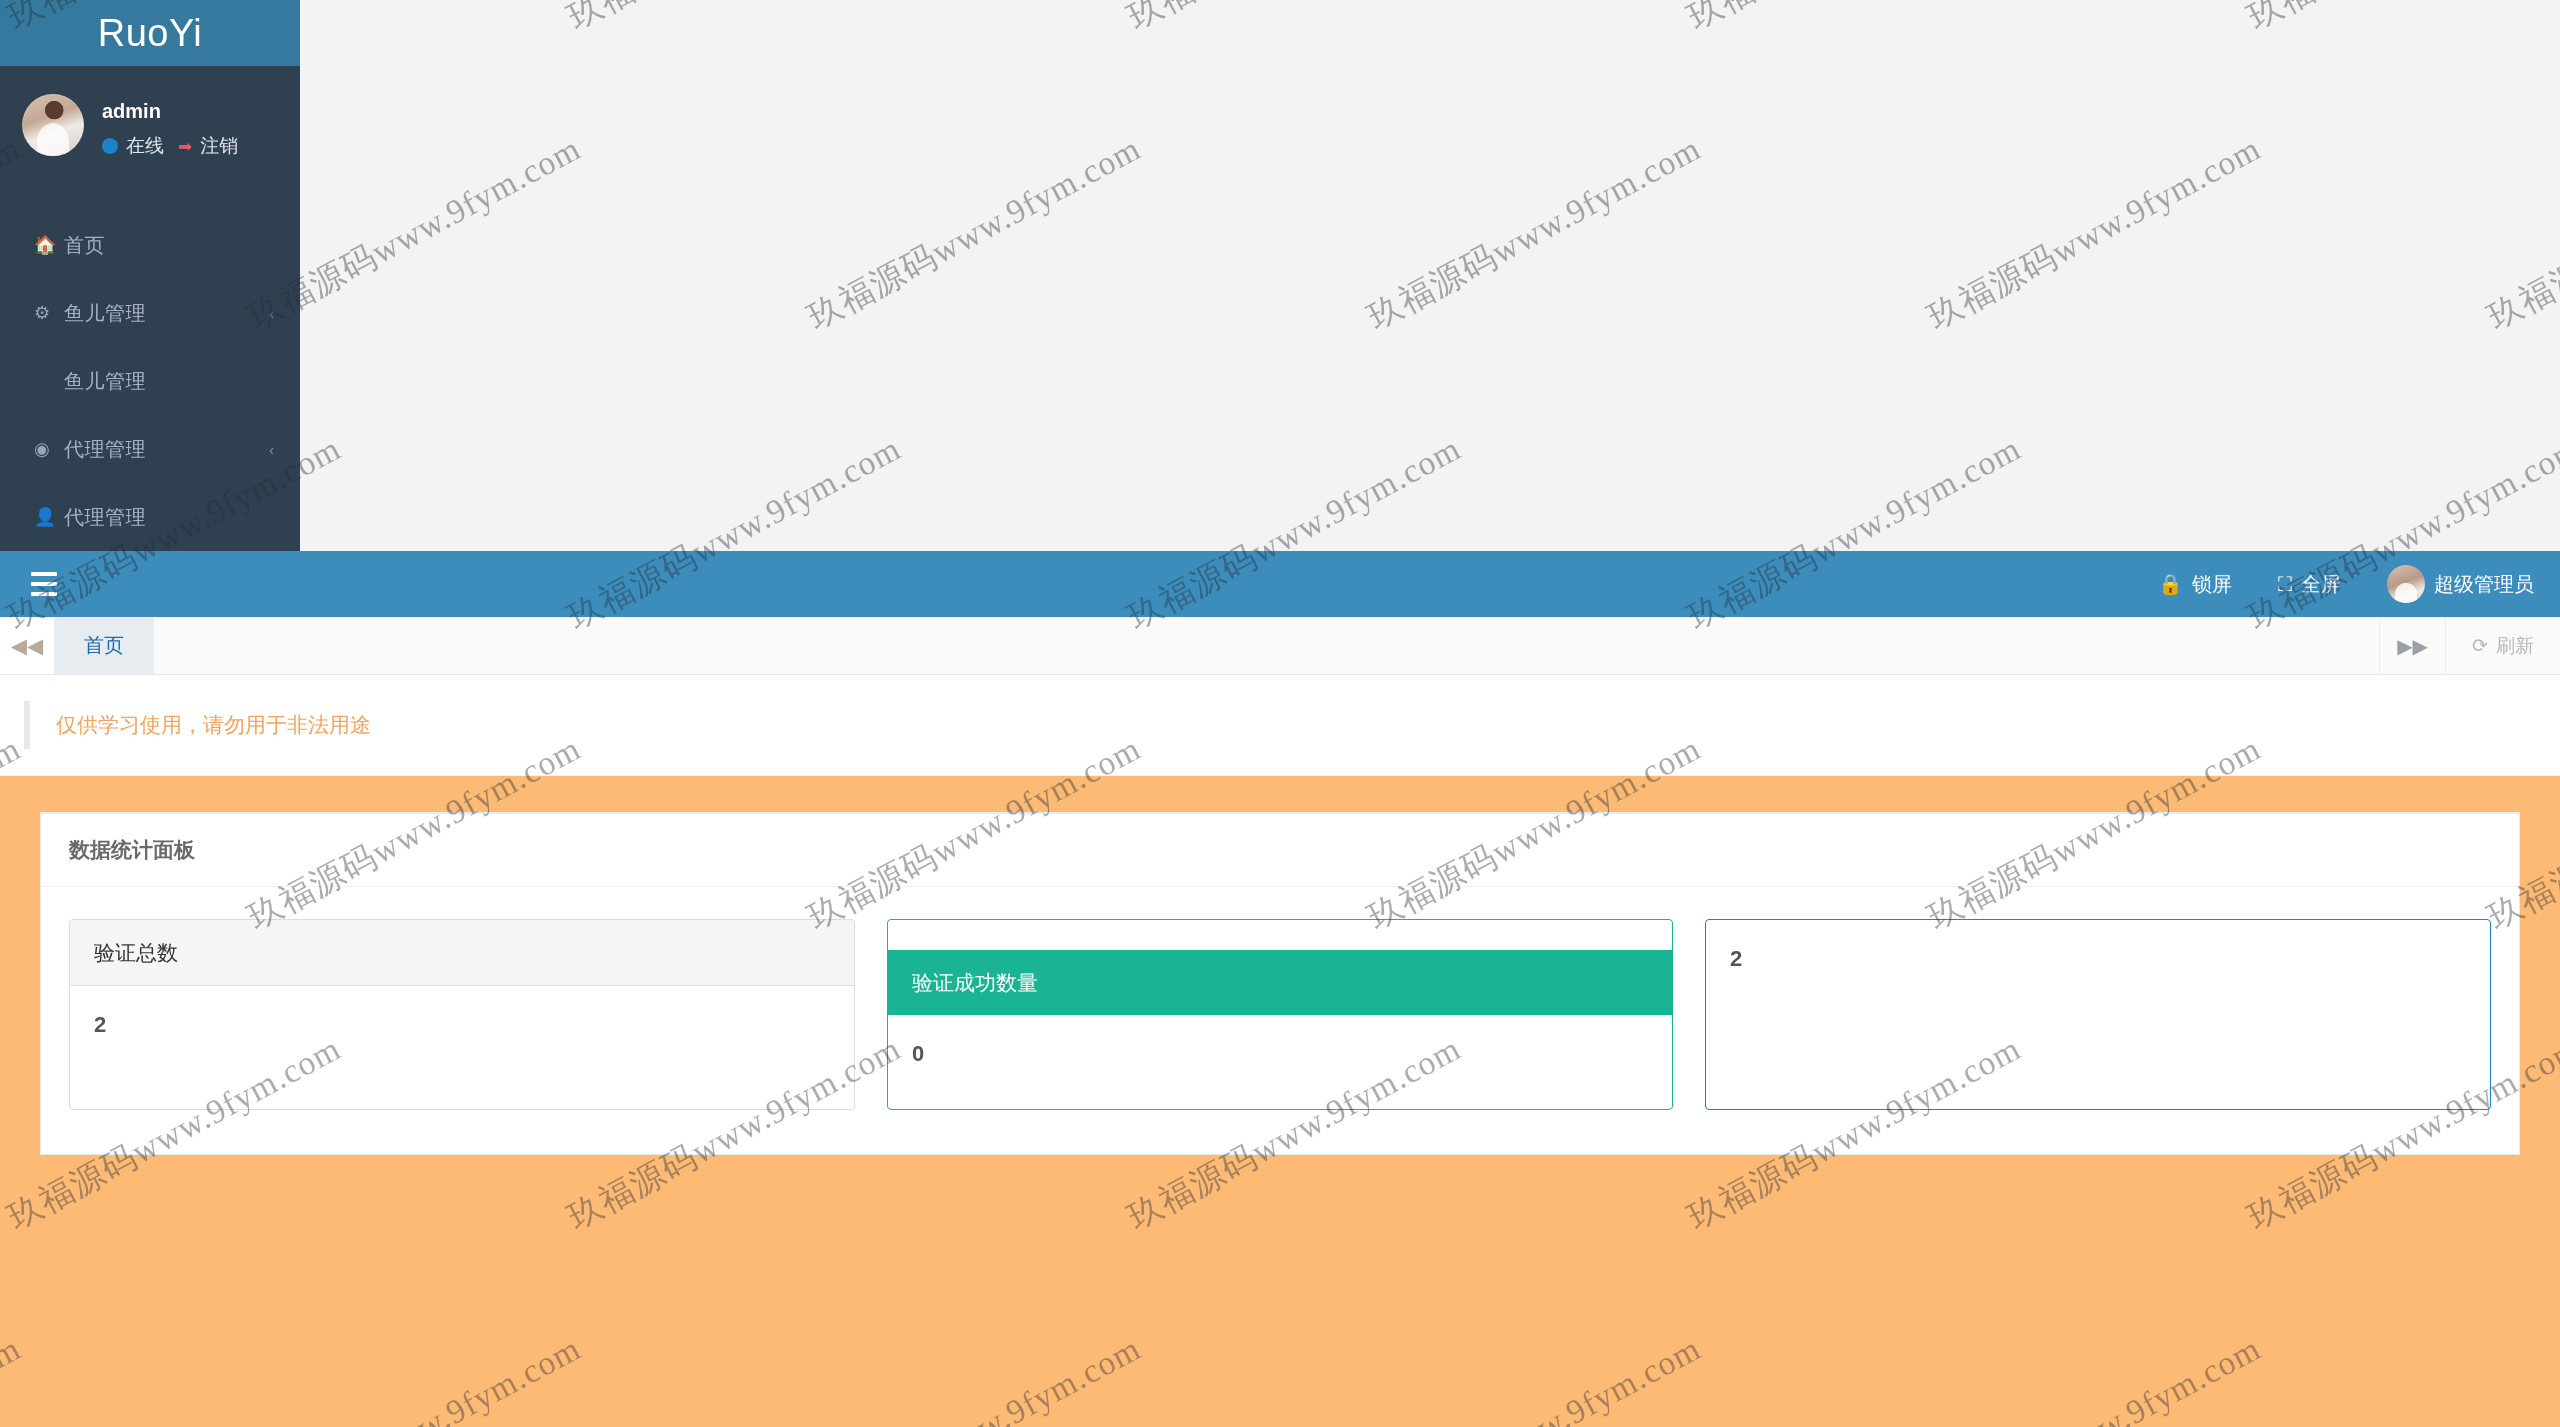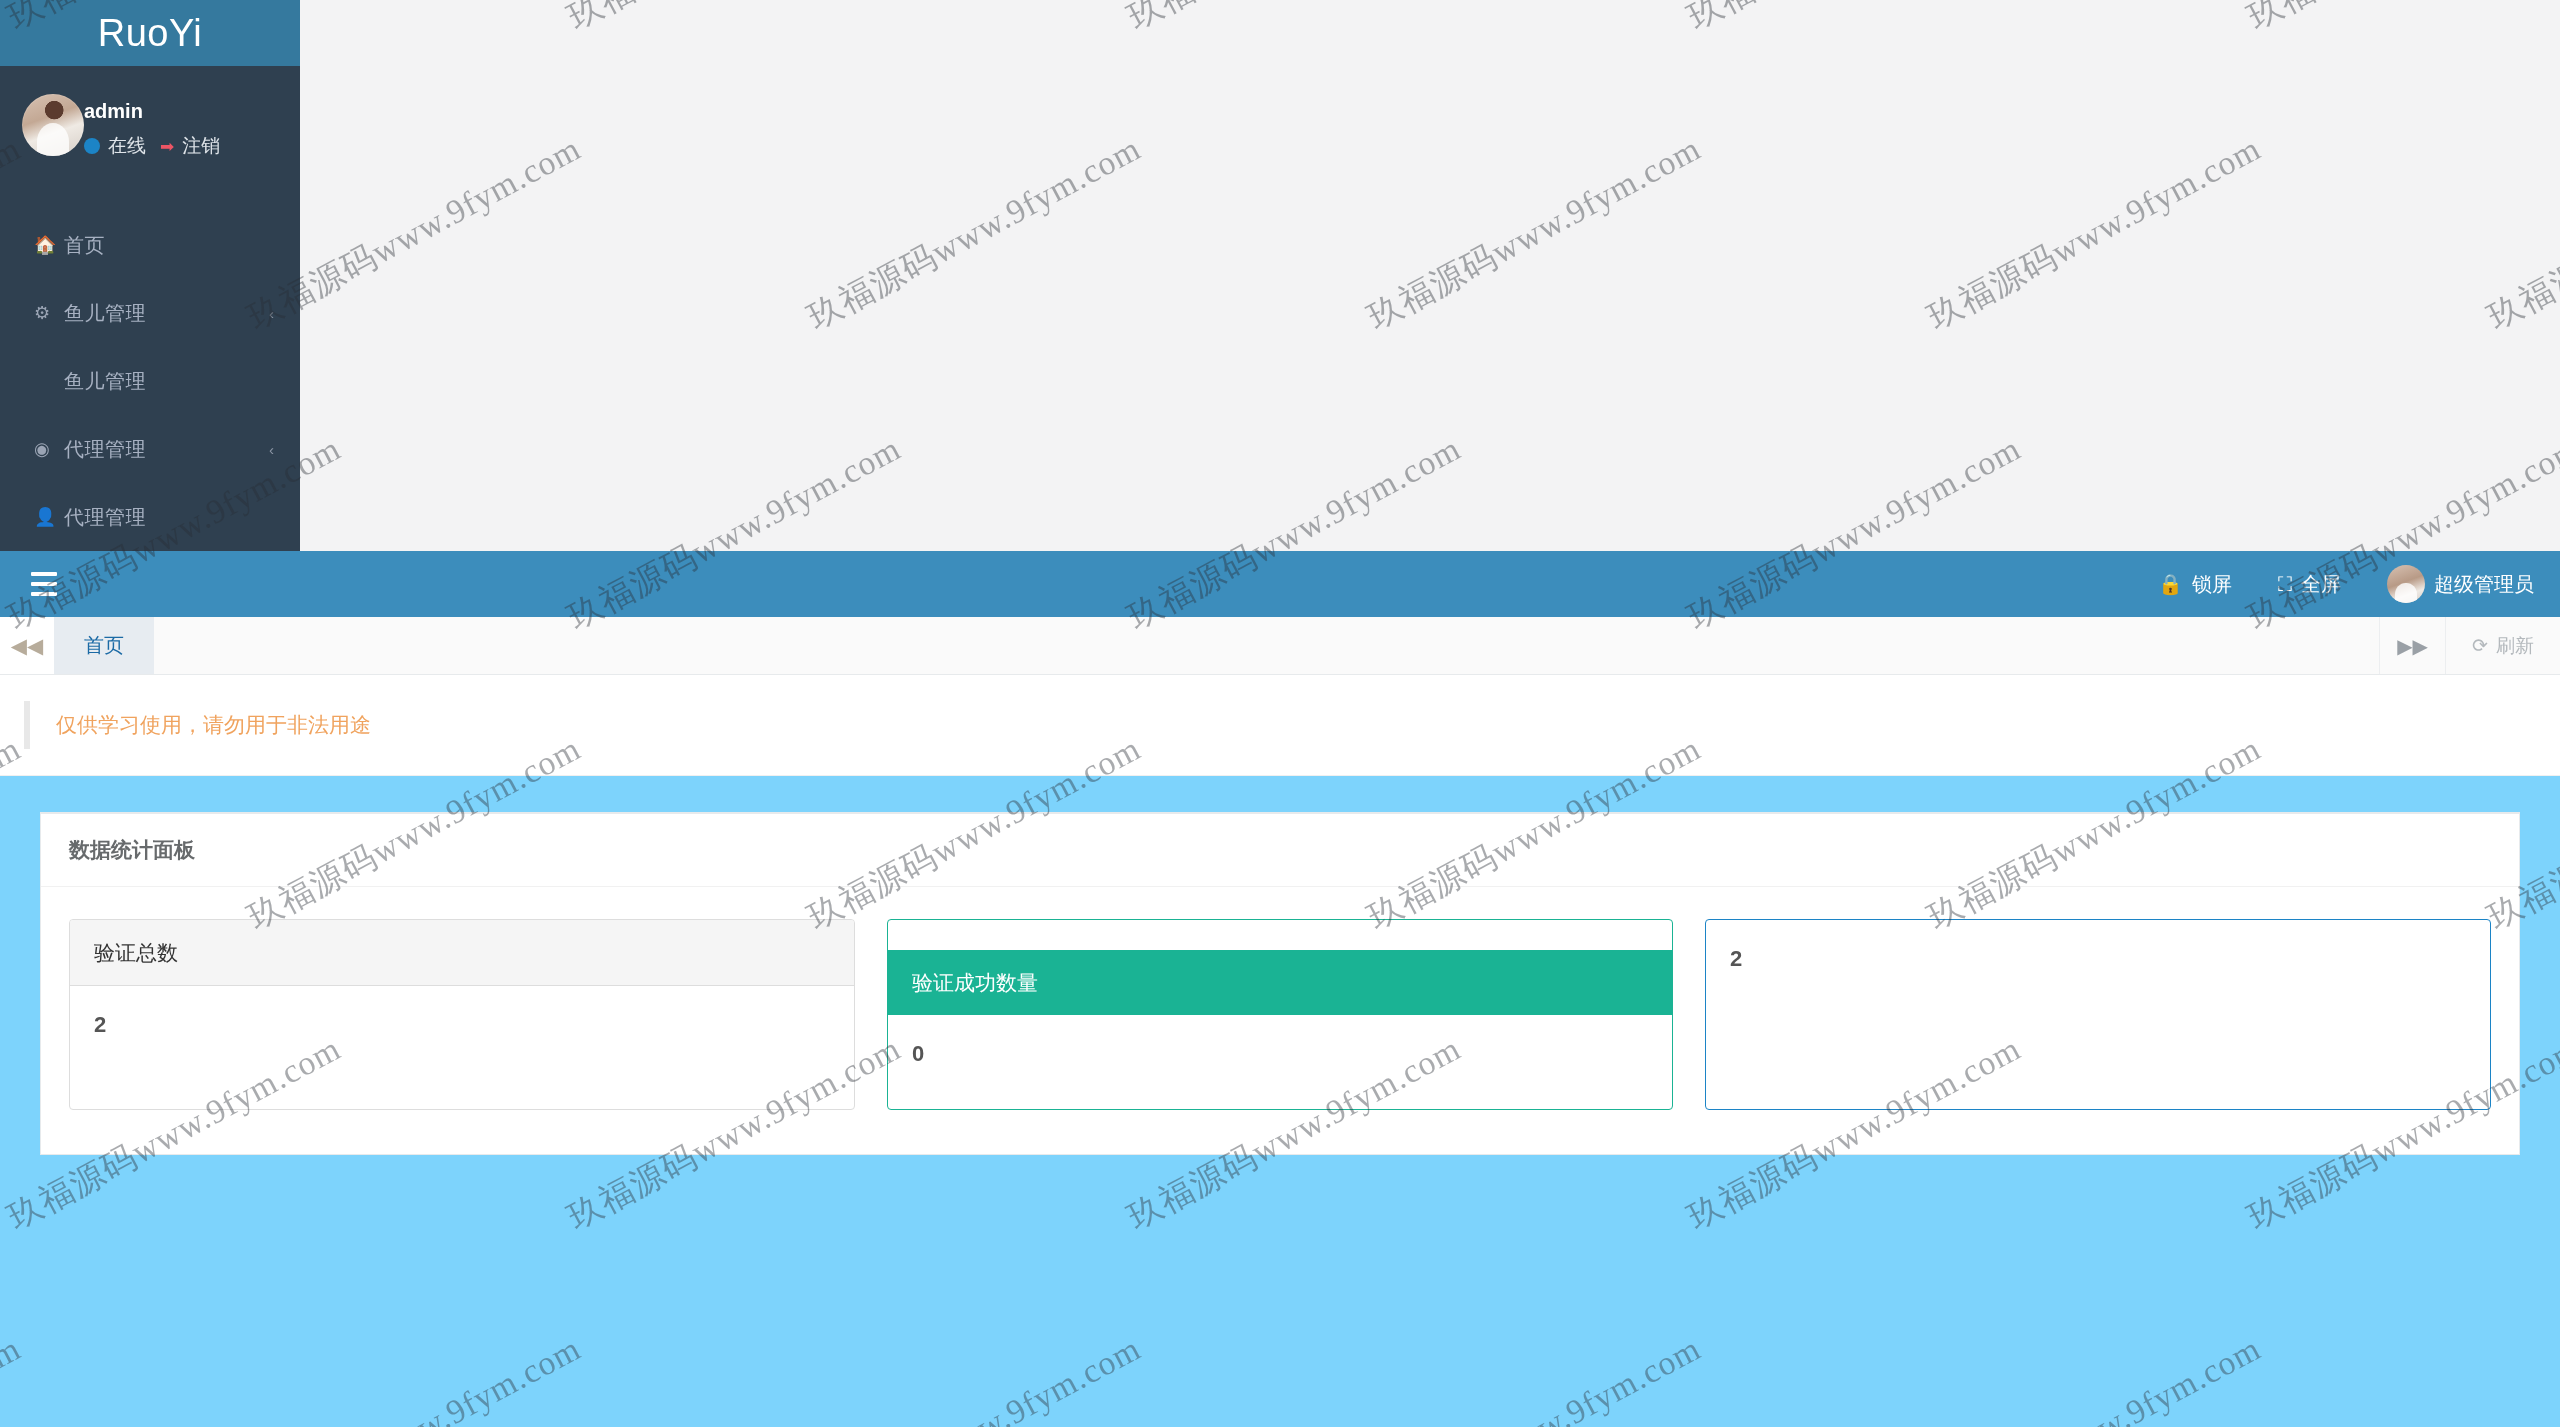--- a/index.html
+++ b/index.html
@@ -30,21 +30,21 @@
     background:
       radial-gradient(circle at 52% 26%, #5b3b2e 0 16%, transparent 17%),
       linear-gradient(160deg, #d8c3b4 0%, #c3a894 38%, #efeae4 60%, #d5cdc6 100%);
     box-shadow: inset 0 0 0 1px rgba(255,255,255,.12);
     position: relative; overflow: hidden;
   }
   .avatar::after{
     content:""; position:absolute; left:24%; top:46%; width:52%; height:60%;
     border-radius: 50% 50% 10% 10%; background: rgba(255,255,255,.78);
   }
-  .profile-meta { padding-top: 4px; }
+  .profile-meta { margin-left: 18px; padding-top: 4px; }
   .profile-name {
     color: #fff; font-weight: bold; font-size: 20px; line-height: 1.3;
   }
   .profile-sub {
     margin-top: 9px; display: flex; align-items: center; gap: 8px;
     font-size: 19px; color: #c6ccd4;
   }
   .dot-online {
     width: 16px; height: 16px; border-radius: 50%; background: #1c84c6;
     display: inline-block;
@@ -108,21 +108,21 @@
     color: #9aa0a6; font-size: 20px; cursor: pointer;
     border-left: 1px solid #eceef0; background:#fafafa;
   }
   .tab-refresh {
     display: flex; align-items: center; gap: 8px; padding: 0 26px;
     color: #b4b9bd; font-size: 19px; cursor: pointer;
     border-left: 1px solid #eceef0; background:#fafafa;
   }
 
   
-  .content { flex: 1 1 auto; background: #7dd3fc; overflow: hidden; position: relative; }
+  .content { flex: 1 1 auto; background: #fdba74; overflow: hidden; position: relative; }
   .notice-band {
     background: #fff; padding: 26px 0 26px 0; border-bottom: 1px solid #f0f0f0;
   }
   .notice {
     border-left: 6px solid #e8e8e8; margin-left: 24px; padding: 10px 0 10px 26px;
     color: #f0a35e; font-size: 21px;
   }
 
   .panel {
     background: #fff; margin: 36px 40px 0 40px; border: 1px solid #e7eaec;

